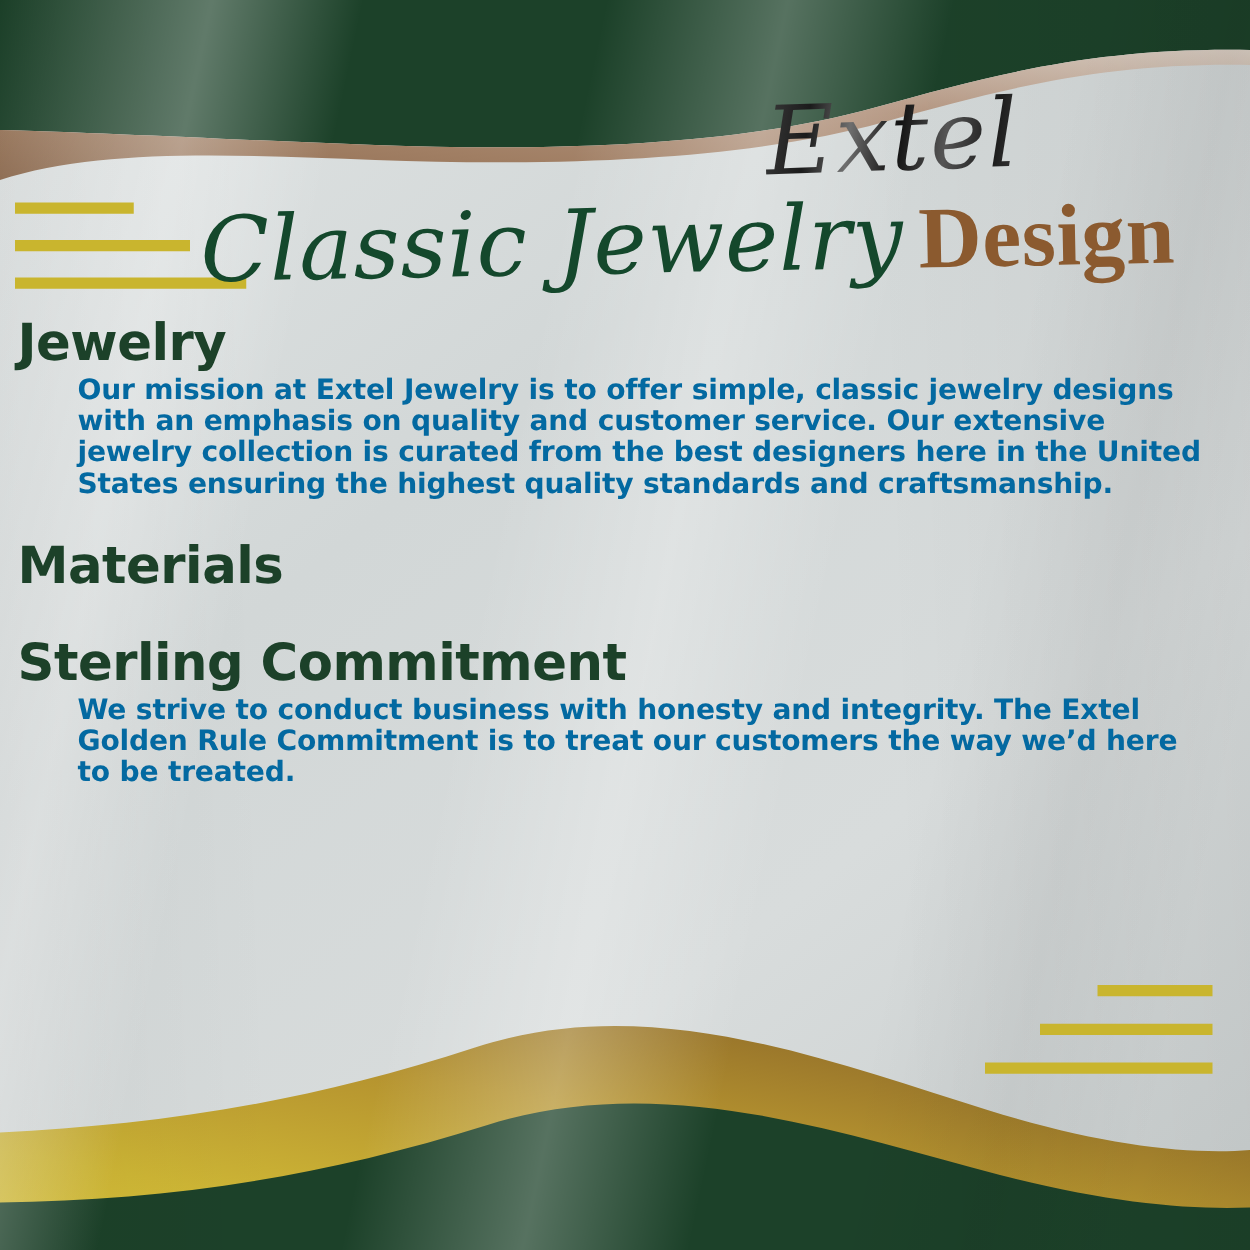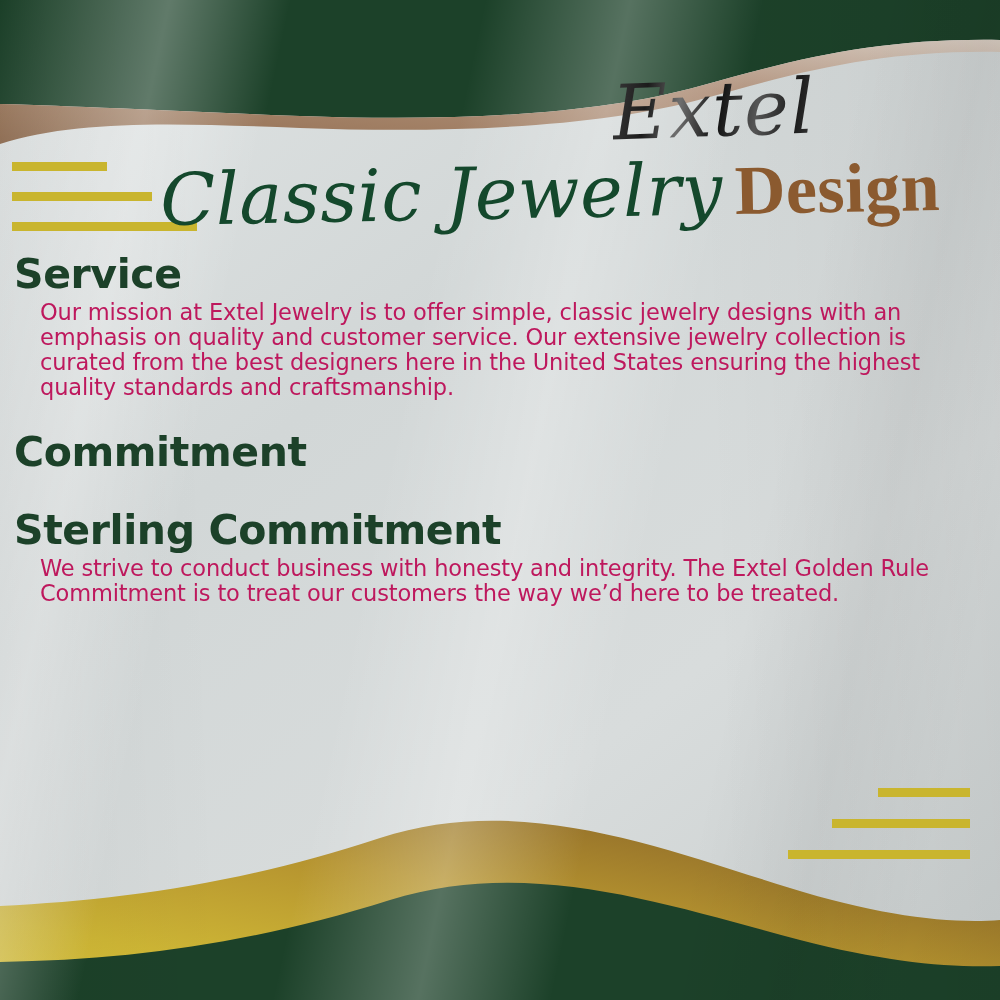--- a/index.html
+++ b/index.html
@@ -110,26 +110,26 @@
   .section-title {
     margin: 0 0 2px 14px;
     font-family: "DejaVu Sans", "Liberation Sans", sans-serif;
     font-weight: 700;
     font-size: 41px;
     line-height: 1.12;
     color: #1c4129;
     letter-spacing: -0.4px;
   }
   .section-body {
-    margin: 0 26px 0 40px;
+    margin: 0 26px 0 62px;
     font-family: "DejaVu Sans", "Liberation Sans", sans-serif;
-    font-weight: 400;
+    font-weight: 700;
     font-size: 22.5px;
     line-height: 1.11;
-    color: #be185d;
+    color: #0369a1;
     letter-spacing: -0.15px;
   }
   #sec-mission   { margin-top: 0px;  }
   #sec-materials { margin-top: 30px; }
   #sec-service   { margin-top: 32px; }
   #sec-giftbox   { margin-top: 33px; }
   #sec-giftbox .section-body { margin-right: 230px; }
 </style>
 </head>
 <body>
@@ -182,26 +182,26 @@
 
   <div id="brand-logo">Extel</div>
 
   <div id="headline">
     <span class="hl-script">Classic Jewelry</span><span class="hl-serif">Design</span>
   </div>
 
   <div id="content">
 
     <div class="section" id="sec-mission">
-      <h2 class="section-title">Service</h2>
+      <h2 class="section-title">Jewelry</h2>
       <p class="section-body">Our mission at Extel Jewelry is to offer simple, classic jewelry designs with an emphasis on quality and customer service. Our extensive jewelry collection is curated from the best designers here in the United States ensuring the highest quality standards and craftsmanship.</p>
     </div>
 
     <div class="section" id="sec-materials">
-      <h2 class="section-title">Commitment</h2>
+      <h2 class="section-title">Materials</h2>
     </div>
 
     <div class="section" id="sec-service">
       <h2 class="section-title">Sterling Commitment</h2>
       <p class="section-body">We strive to conduct business with honesty and integrity. The Extel Golden Rule Commitment is to treat our customers the way we’d here to be treated.</p>
     </div>
 
 
   </div>
 

